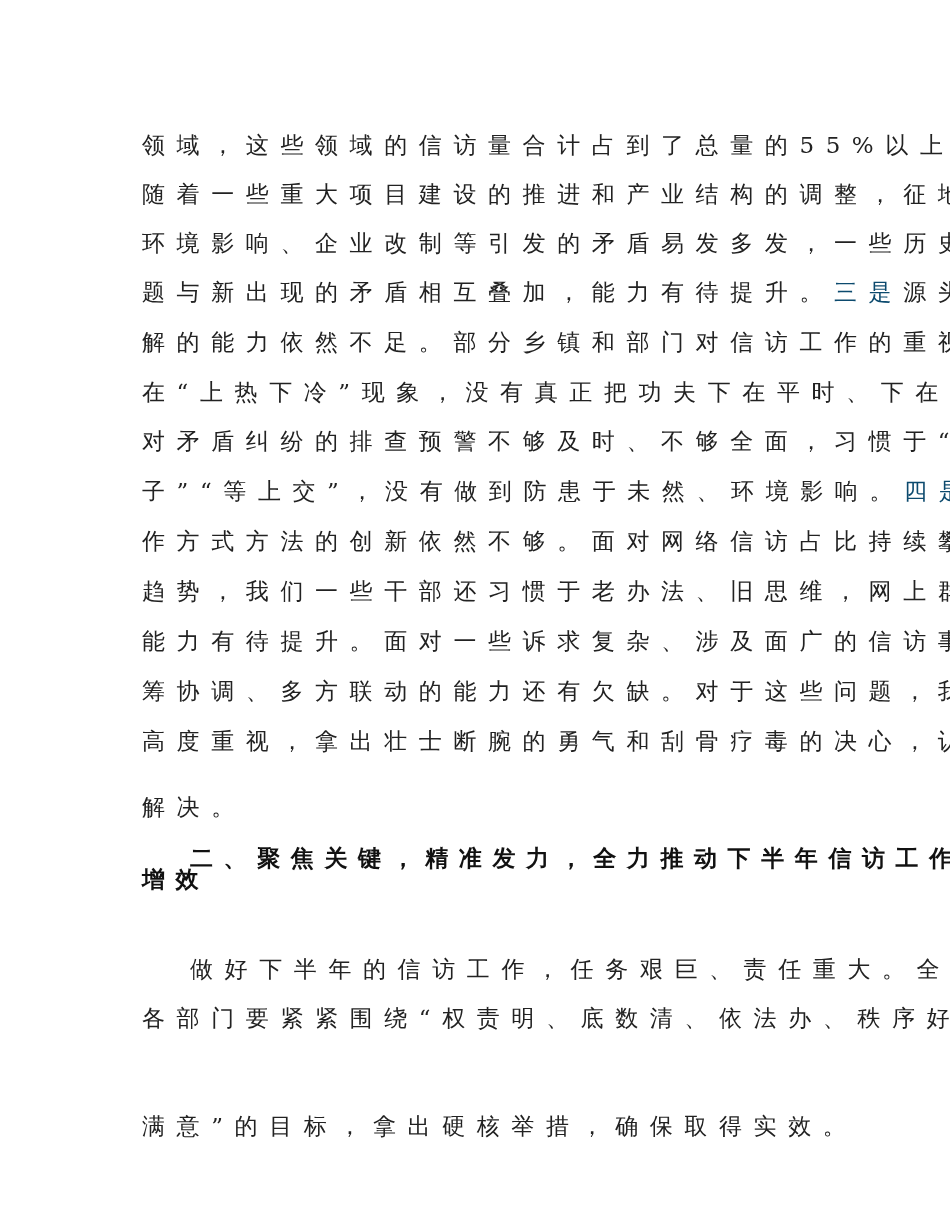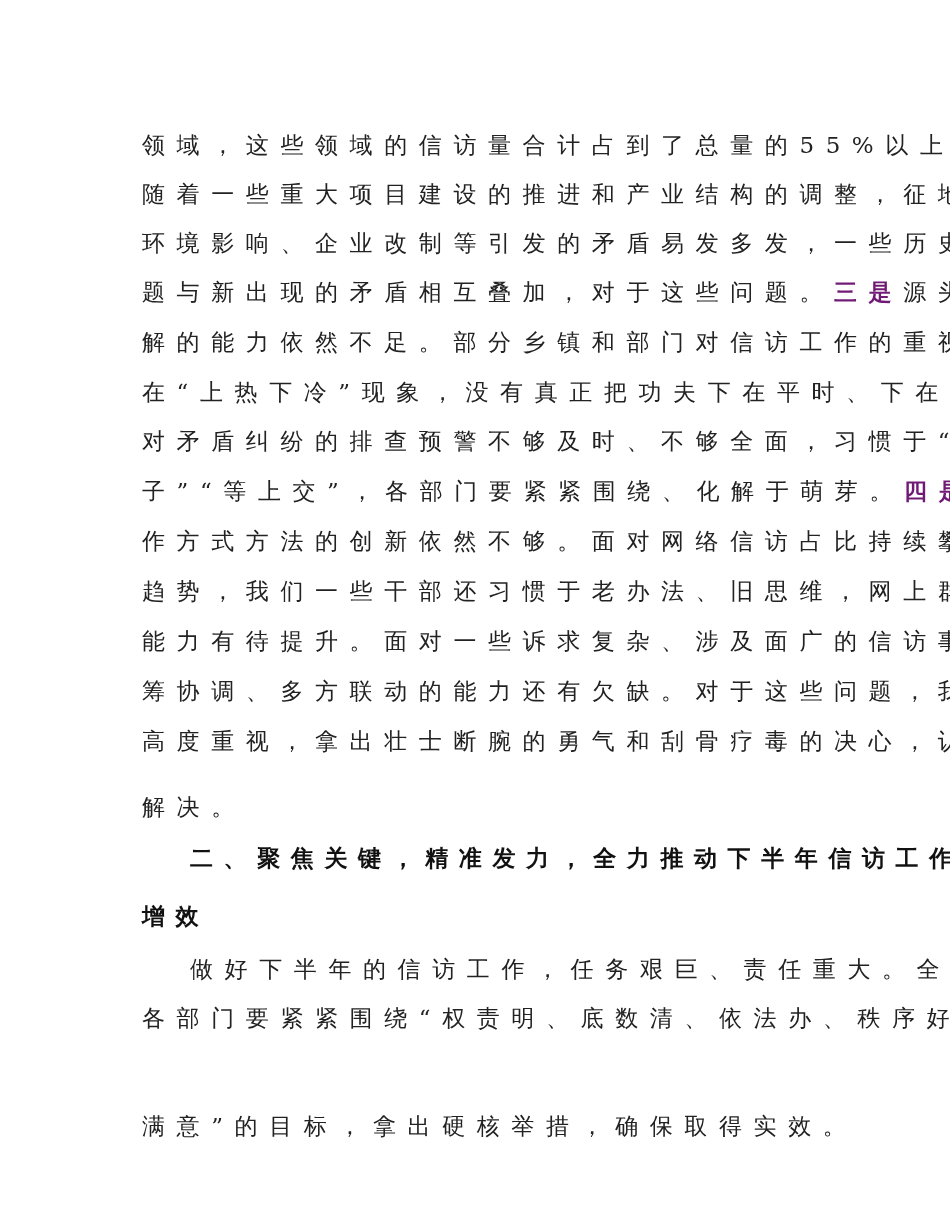--- a/index.html
+++ b/index.html
@@ -29,58 +29,58 @@
       height: 34px;
       line-height: 34px;
       font-family: "DejaVu Serif", "Liberation Serif", serif;
       font-size: 23px;
       letter-spacing: 11.6px;
       white-space: nowrap;
       color: #222222;
     }
     .line b {
       font-family: "DejaVu Sans", "Liberation Sans", sans-serif;
-      font-weight: bold;
-      color: #701a75;
+      font-weight: normal;
+      color: #0c4a6e;
     }
     .heading {
       font-family: "DejaVu Sans", "Liberation Sans", sans-serif;
       font-weight: bold;
       letter-spacing: 10.6px;
       color: #111111;
     }
     .indent {
       left: 190px;
     }
   </style>
 </head>
 <body>
 
 <div class="page">
 
   <div>
     <div class="line" style="top:128px">领域，这些领域的信访量合计占到了总量的55%以上。特别是</div>
     <div class="line" style="top:177px">随着一些重大项目建设的推进和产业结构的调整，征地拆迁、</div>
     <div class="line" style="top:226px">环境影响、企业改制等引发的矛盾易发多发，一些历史遗留问</div>
-    <div class="line" style="top:275px"><span>题与新出现的矛盾相互叠加，对于这些问题。</span><b>三是</b><span>源头预防化</span></div>
+    <div class="line" style="top:275px"><span>题与新出现的矛盾相互叠加，能力有待提升。</span><b>三是</b><span>源头预防化</span></div>
     <div class="line" style="top:325px">解的能力依然不足。部分乡镇和部门对信访工作的重视程度存</div>
     <div class="line" style="top:375px">在“上热下冷”现象，没有真正把功夫下在平时、下在基层。</div>
     <div class="line" style="top:424px">对矛盾纠纷的排查预警不够及时、不够全面，习惯于“捂盖</div>
-    <div class="line" style="top:474px"><span>子”“等上交”，各部门要紧紧围绕、化解于萌芽。</span><b>四是</b></div>
+    <div class="line" style="top:474px"><span>子”“等上交”，没有做到防患于未然、环境影响。</span><b>四是</b></div>
     <div class="line" style="top:524px">作方式方法的创新依然不够。面对网络信访占比持续攀升的新</div>
     <div class="line" style="top:574px">趋势，我们一些干部还习惯于老办法、旧思维，网上群众工作</div>
     <div class="line" style="top:624px">能力有待提升。面对一些诉求复杂、涉及面广的信访事项，统</div>
     <div class="line" style="top:674px">筹协调、多方联动的能力还有欠缺。对于这些问题，我们必须</div>
     <div class="line" style="top:724px">高度重视，拿出壮士断腕的勇气和刮骨疗毒的决心，认真加以</div>
     <div class="line" style="top:790px">解决。</div>
   </div>
 
   <div>
     <div class="line heading indent" style="top:841px">二、聚焦关键，精准发力，全力推动下半年信访工作提质</div>
-    <div class="line heading" style="top:899px">增效</div>
+    <div class="line heading" style="top:862px">增效</div>
   </div>
 
   <div>
     <div class="line indent" style="top:952px">做好下半年的信访工作，任务艰巨、责任重大。全县各级</div>
     <div class="line" style="top:1001px">各部门要紧紧围绕“权责明、底数清、依法办、秩序好、群众</div>
     <div class="line" style="top:1109px">满意”的目标，拿出硬核举措，确保取得实效。</div>
   </div>
 
 </div>
 

